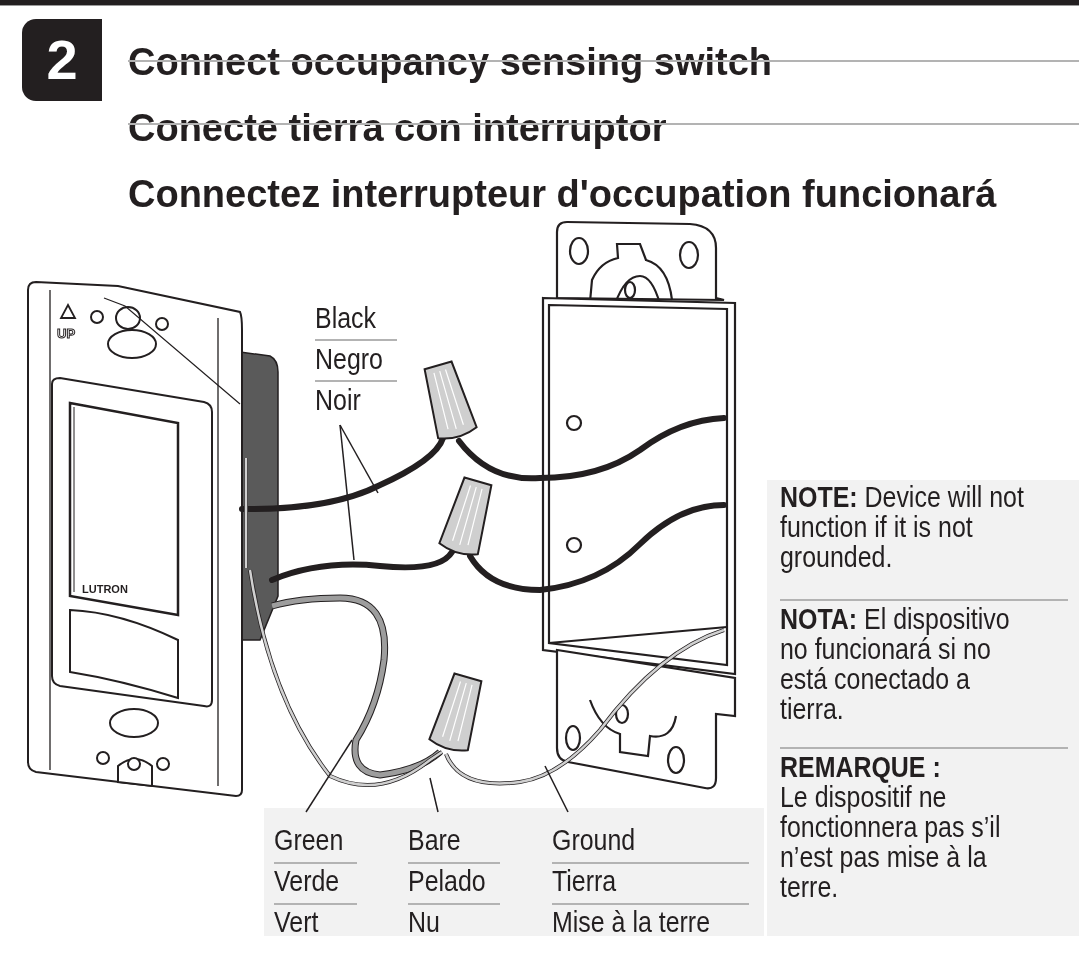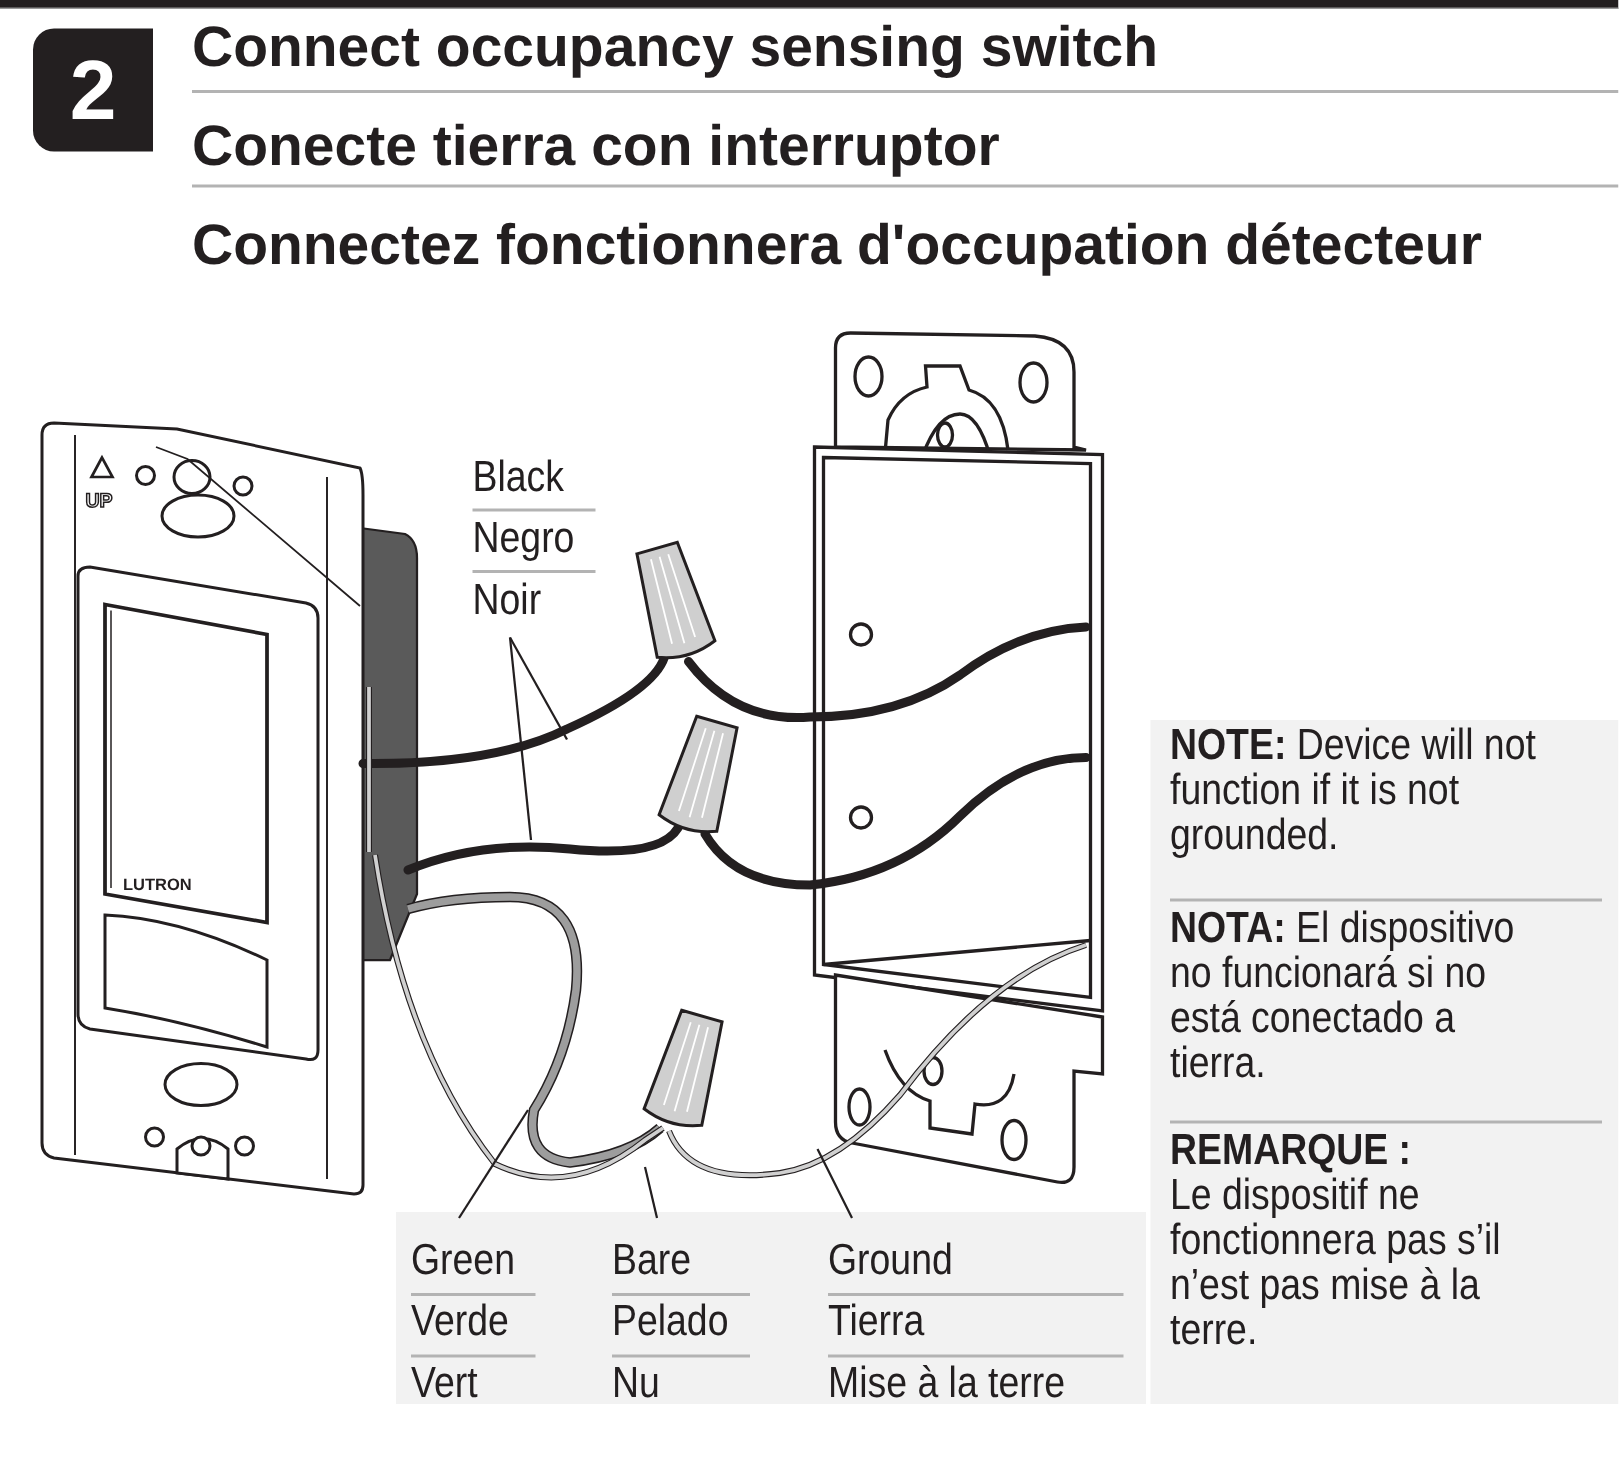--- a/index.html
+++ b/index.html
@@ -4,21 +4,21 @@
 <style>
   html, body { margin: 0; padding: 0; background: #ffffff; }
   body { width: 1079px; height: 978px; position: relative; overflow: hidden;
          font-family: "Liberation Sans", sans-serif; color: #231f20; }
   .topbar { position: absolute; left: 0; top: 0; width: 1079px; height: 5px; background: #231f20;
             border-bottom: 1px solid #9a9a9a; }
   .step-badge { position: absolute; left: 22px; top: 19px; width: 80px; height: 82px;
                 background: #231f20; border-radius: 14px 0 0 14px; color: #fff;
                 font-weight: bold; font-size: 56px; line-height: 82px; text-align: center; }
   .heading { position: absolute; left: 128px; font-weight: bold; font-size: 38px; line-height: 44px;
-             color: #231f20; white-space: nowrap; }
+             color: #231f20; white-space: nowrap; margin-top: 30px; }
   .rule { position: absolute; height: 2px; background: #b3b3b3; }
   svg.diagram { position: absolute; left: 0; top: 0; width: 1079px; height: 978px; }
   .cond { font-family: "Liberation Sans", sans-serif; position: absolute; font-size: 29px;
           line-height: 36px; color: #231f20; transform: scaleX(0.86); transform-origin: left top;
           white-space: nowrap; }
   .legend-panel { position: absolute; left: 264px; top: 808px; width: 500px; height: 128px; background: #f2f2f2; }
   .note-panel { position: absolute; left: 767px; top: 480px; width: 312px; height: 456px; background: #f2f2f2; }
   .note-text { position: absolute; left: 780px; font-size: 29px; line-height: 30px; color: #231f20;
                transform: scaleX(0.86); transform-origin: left top; width: 340px; }
   .note-text b { font-weight: bold; }
@@ -28,21 +28,21 @@
 <body>
 
 <div class="topbar"></div>
 
 <div class="step-badge">2</div>
 
 <div class="heading" style="top:10px;">Connect occupancy sensing switch</div>
 <div class="rule" style="left:128px; top:60px; width:951px;"></div>
 <div class="heading" style="top:76px;">Conecte tierra con interruptor</div>
 <div class="rule" style="left:128px; top:123px; width:951px;"></div>
-<div class="heading" style="top:142px;">Connectez fonctionnera d'occupation détecteur</div>
+<div class="heading" style="top:142px;">Connectez interrupteur d'occupation funcionará</div>
 
 <div class="legend-panel"></div>
 <div class="note-panel"></div>
 
 <svg class="diagram" viewBox="0 0 1079 978">
 
   <g fill="none" stroke="#231f20" stroke-width="2.2">
     <path d="M557,298 L557,232 Q557,222 567,222 L690,224 Q716,226 716,248 L716,298 L724,300 Z" fill="#fff"></path>
     <ellipse cx="579" cy="251" rx="9" ry="13"></ellipse>
     <ellipse cx="689" cy="255" rx="9" ry="13"></ellipse>

